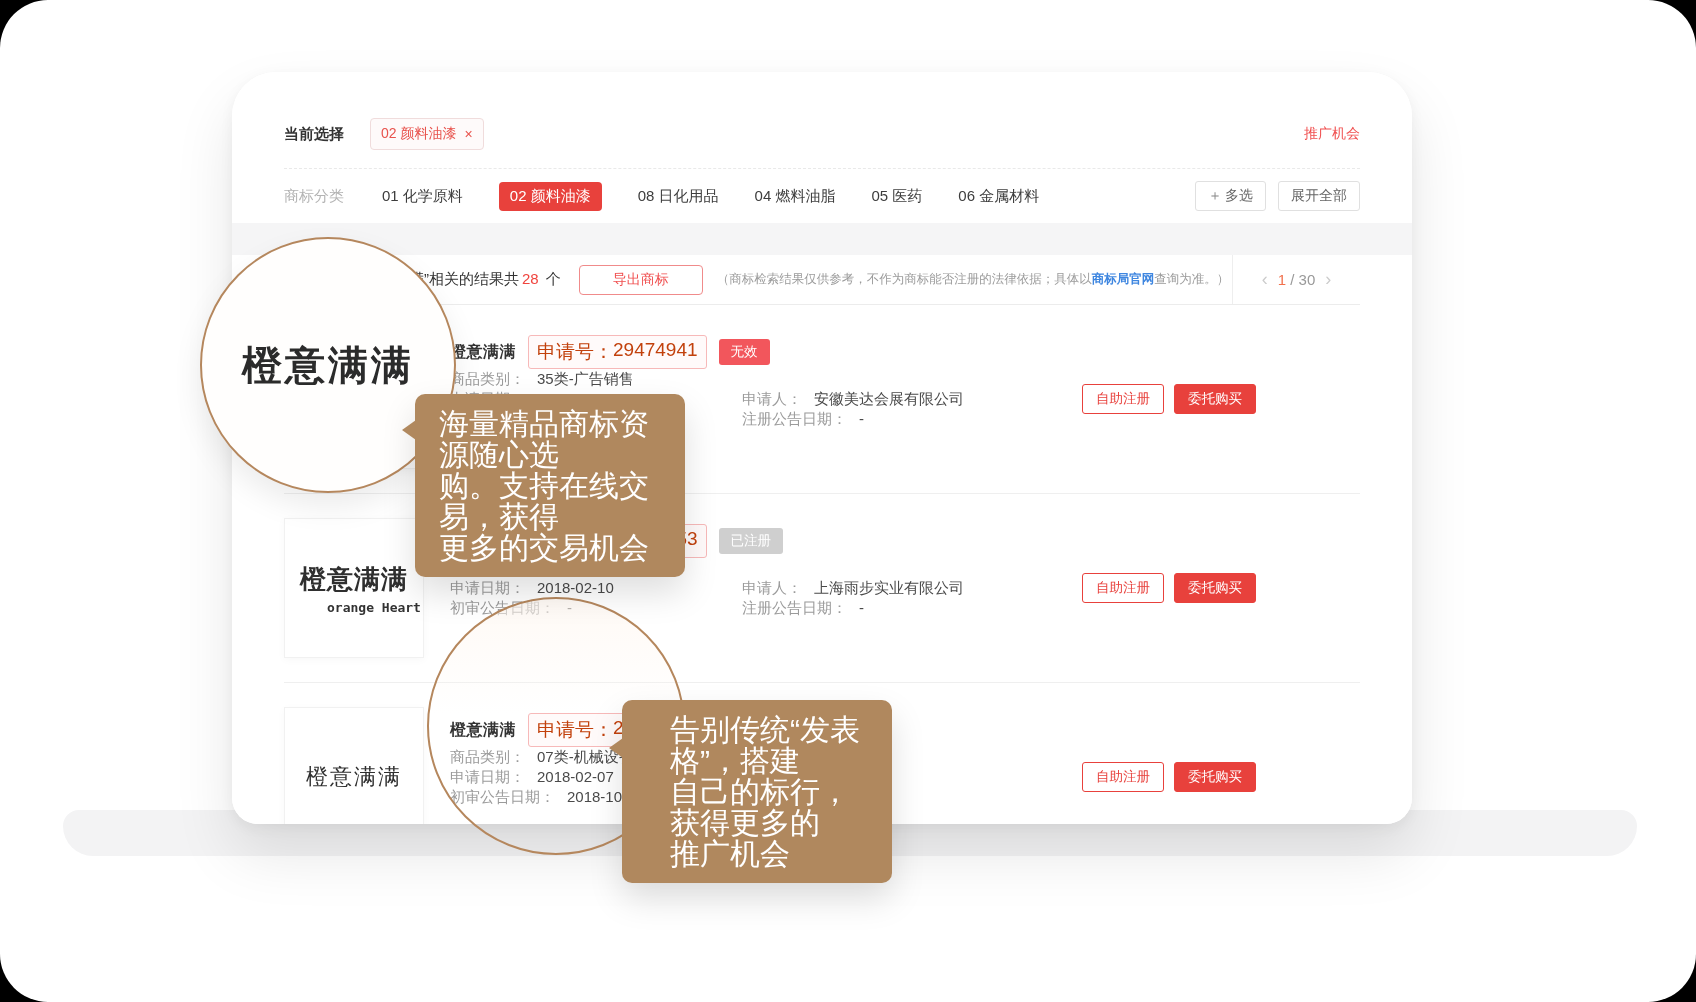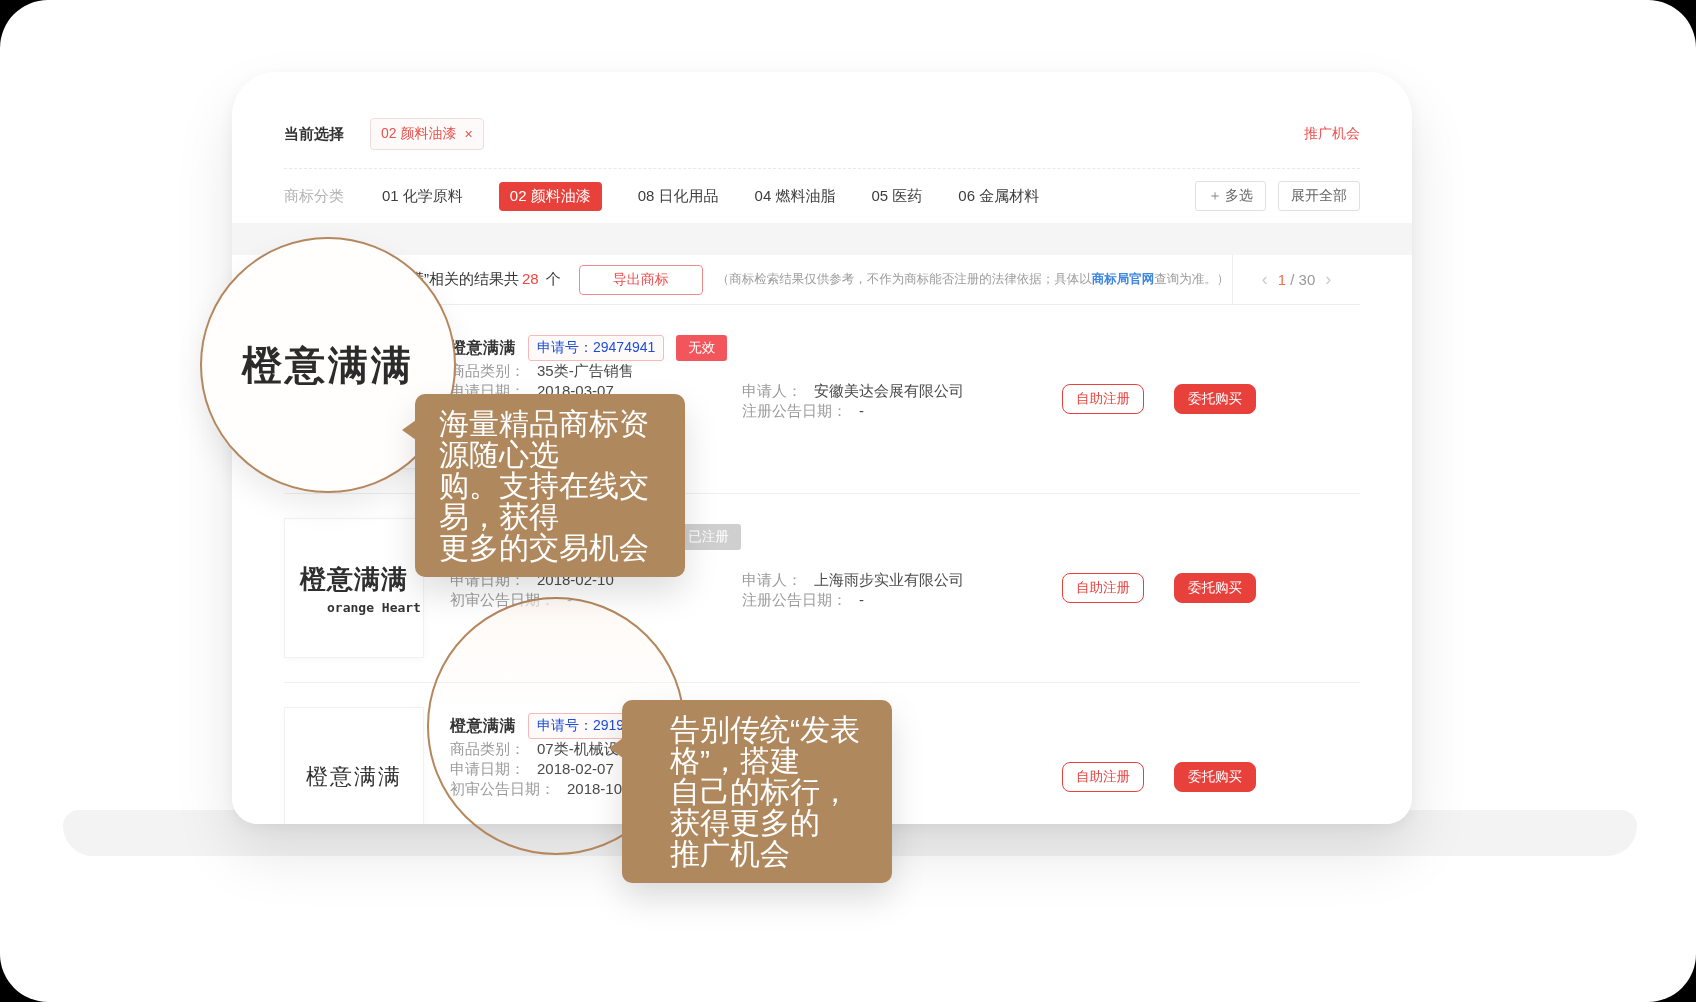--- a/index.html
+++ b/index.html
@@ -91,39 +91,39 @@
   .logo-main { font-size:24px; font-weight:700; color:#2f2f2f; letter-spacing:1px; }
   .logo-serif .logo-main { font-family:"DejaVu Serif","Liberation Serif",serif; font-size:26px; }
   .logo-plain .logo-main { font-weight:400; font-size:22px; letter-spacing:2px; }
   .logo-sub { font-family:"DejaVu Sans Mono","Liberation Mono",monospace; font-size:13px; font-weight:700; color:#333;margin-left:40px; }
   .logo-sub:empty { display:none; }
 
   .details { margin-left:26px; padding-top:6px; }
   .title-line { display:flex; align-items:center; gap:12px; }
   .row-title { font-size:16px; font-weight:700; color:#333; letter-spacing:.5px; }
   .tag-appno {
-    display:inline-flex; font-size:14px; color:#1d4ed8; background:#fffafa;
+    display:inline-flex; font-size:19px; color:#c2410c; background:#fffafa;
     border:1px solid #f7b9b9; border-radius:3px; padding:3px 8px; white-space:nowrap;
   }
   .badge {
     font-size:13.5px; color:#fff; border-radius:3px; padding:4px 12px; white-space:nowrap;
   }
   .badge:empty { display:none; }
   .badge.invalid { background:#f2565c;text-align:center; }
   .badge.registered { background:#cfcfcf; }
 
   .field-line { display:flex; margin-top:1px; font-size:15px; }
   .fpair1 { width:292px; display:flex; flex:none; }
   .fpair2 { display:flex; }
   .flabel { color:#9b9b9b; margin-right:12px; white-space:nowrap; }
   .flabel:empty { margin:0; }
   .fvalue { color:#4a4a4a; white-space:nowrap; }
 
   .actions { margin-left:auto; margin-right:104px; align-self:center; display:flex; gap:10px; }
-  .btn-sm { font-size:13.5px; padding:5px 13px; border-radius:8px; cursor:pointer; white-space:nowrap;margin-left:20px; }
+  .btn-sm { font-size:13.5px; padding:5px 13px; border-radius:3px; cursor:pointer; white-space:nowrap; }
   .btn-outline { color:#e8413c; border:1px solid #e8413c; background:#fff; }
   .btn-solid { color:#fff; border:1px solid #e8413c; background:#e8413c; }
 
   
   .magnifier-1 {
     position:absolute; left:200px; top:237px; width:256px; height:256px;
     border-radius:50%; background:#fffefd; border:2px solid #b5875d;
     box-shadow:0 14px 30px rgba(0,0,0,.08);
     display:flex; align-items:center; justify-content:center; z-index:30;
   }

